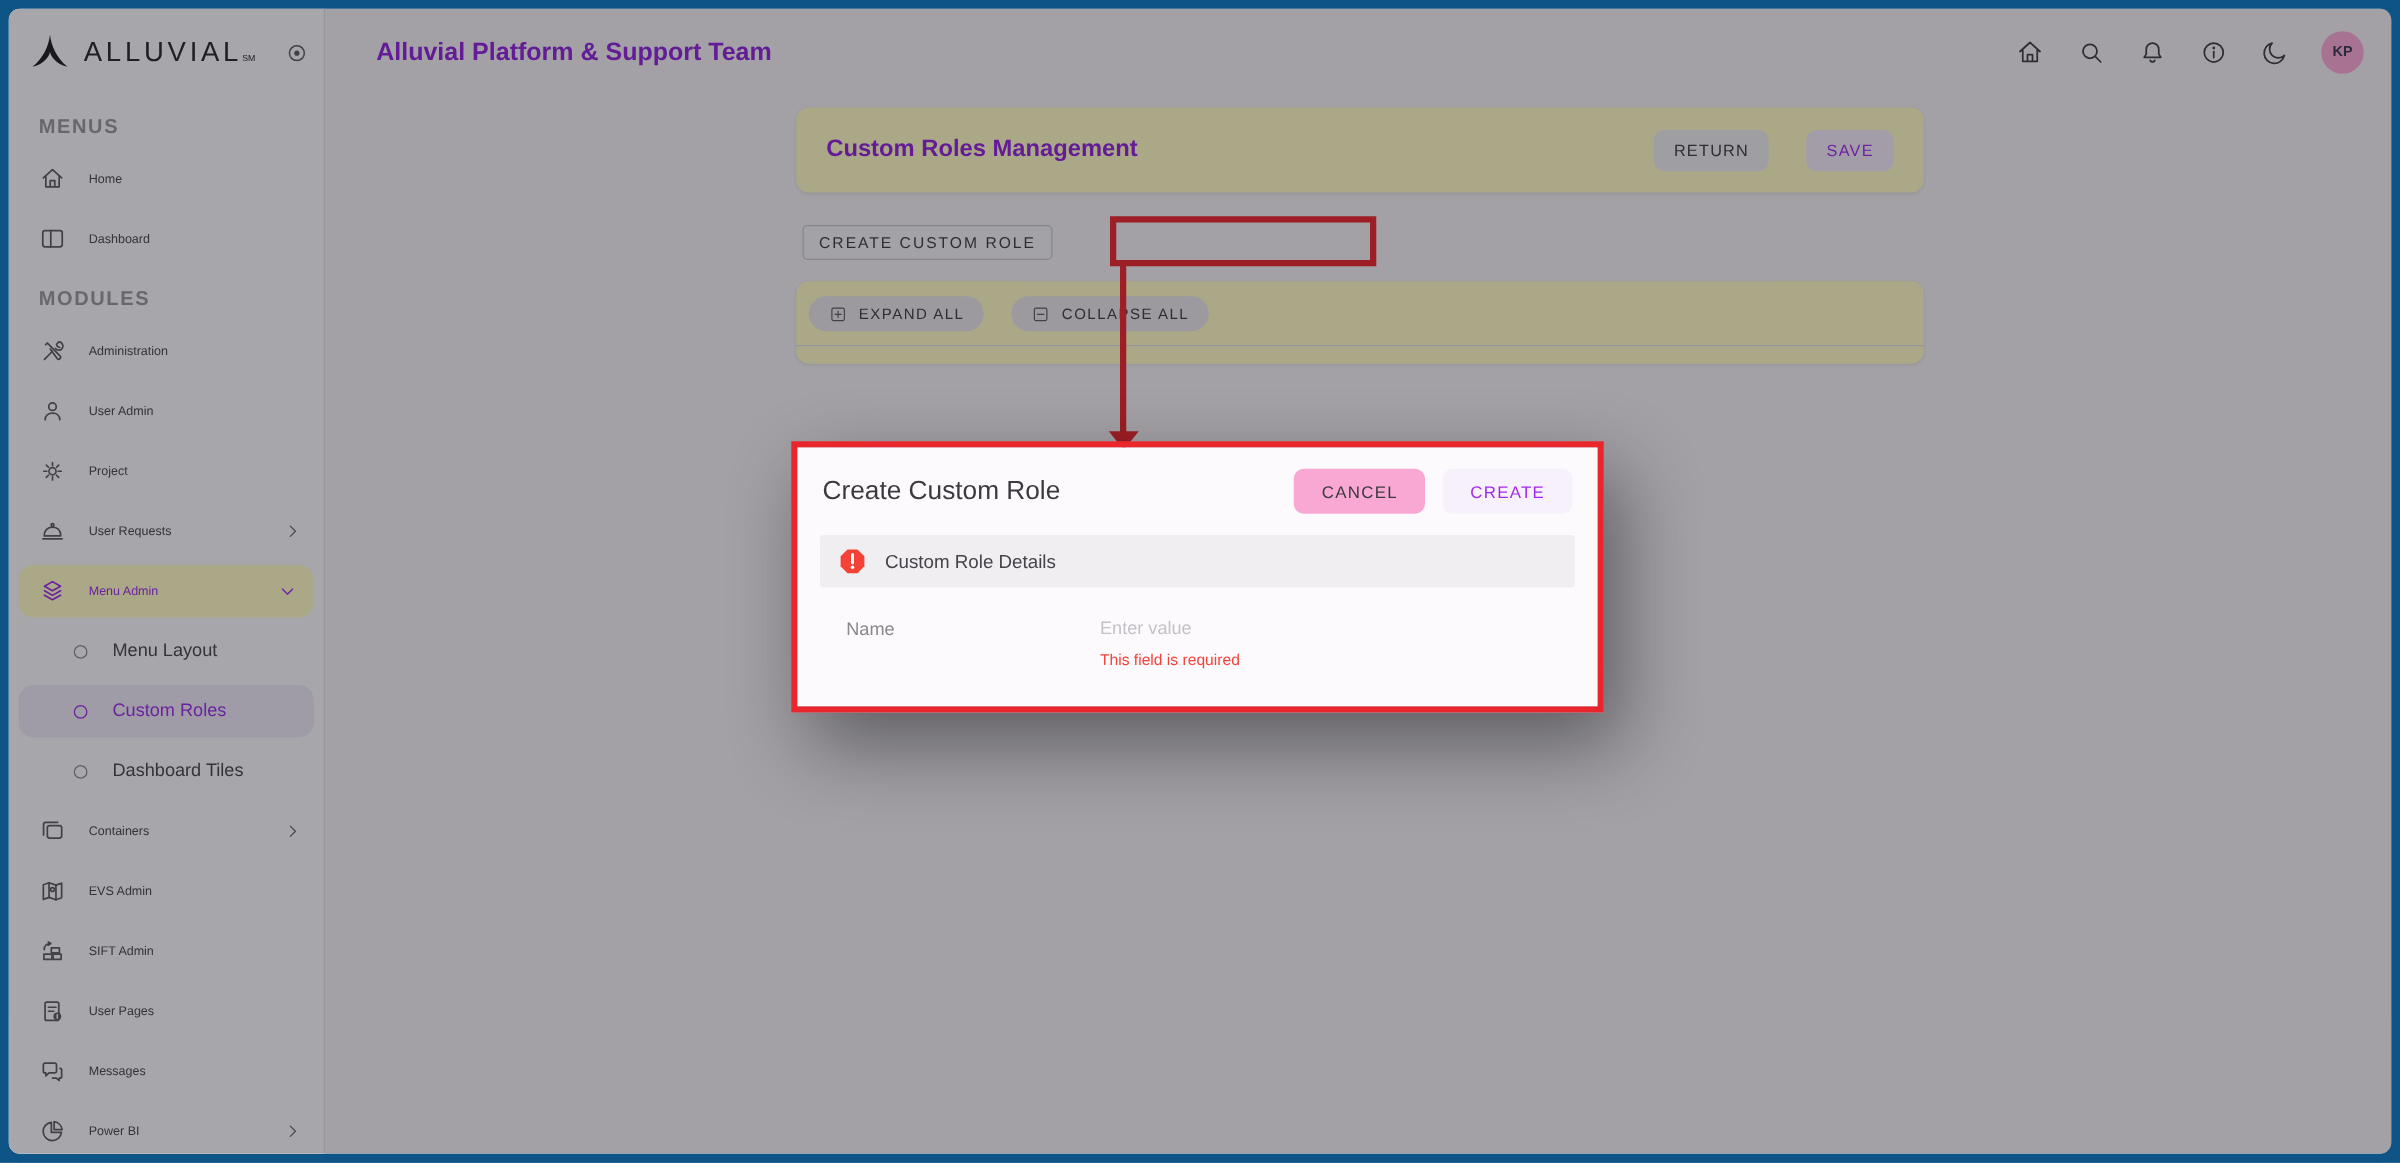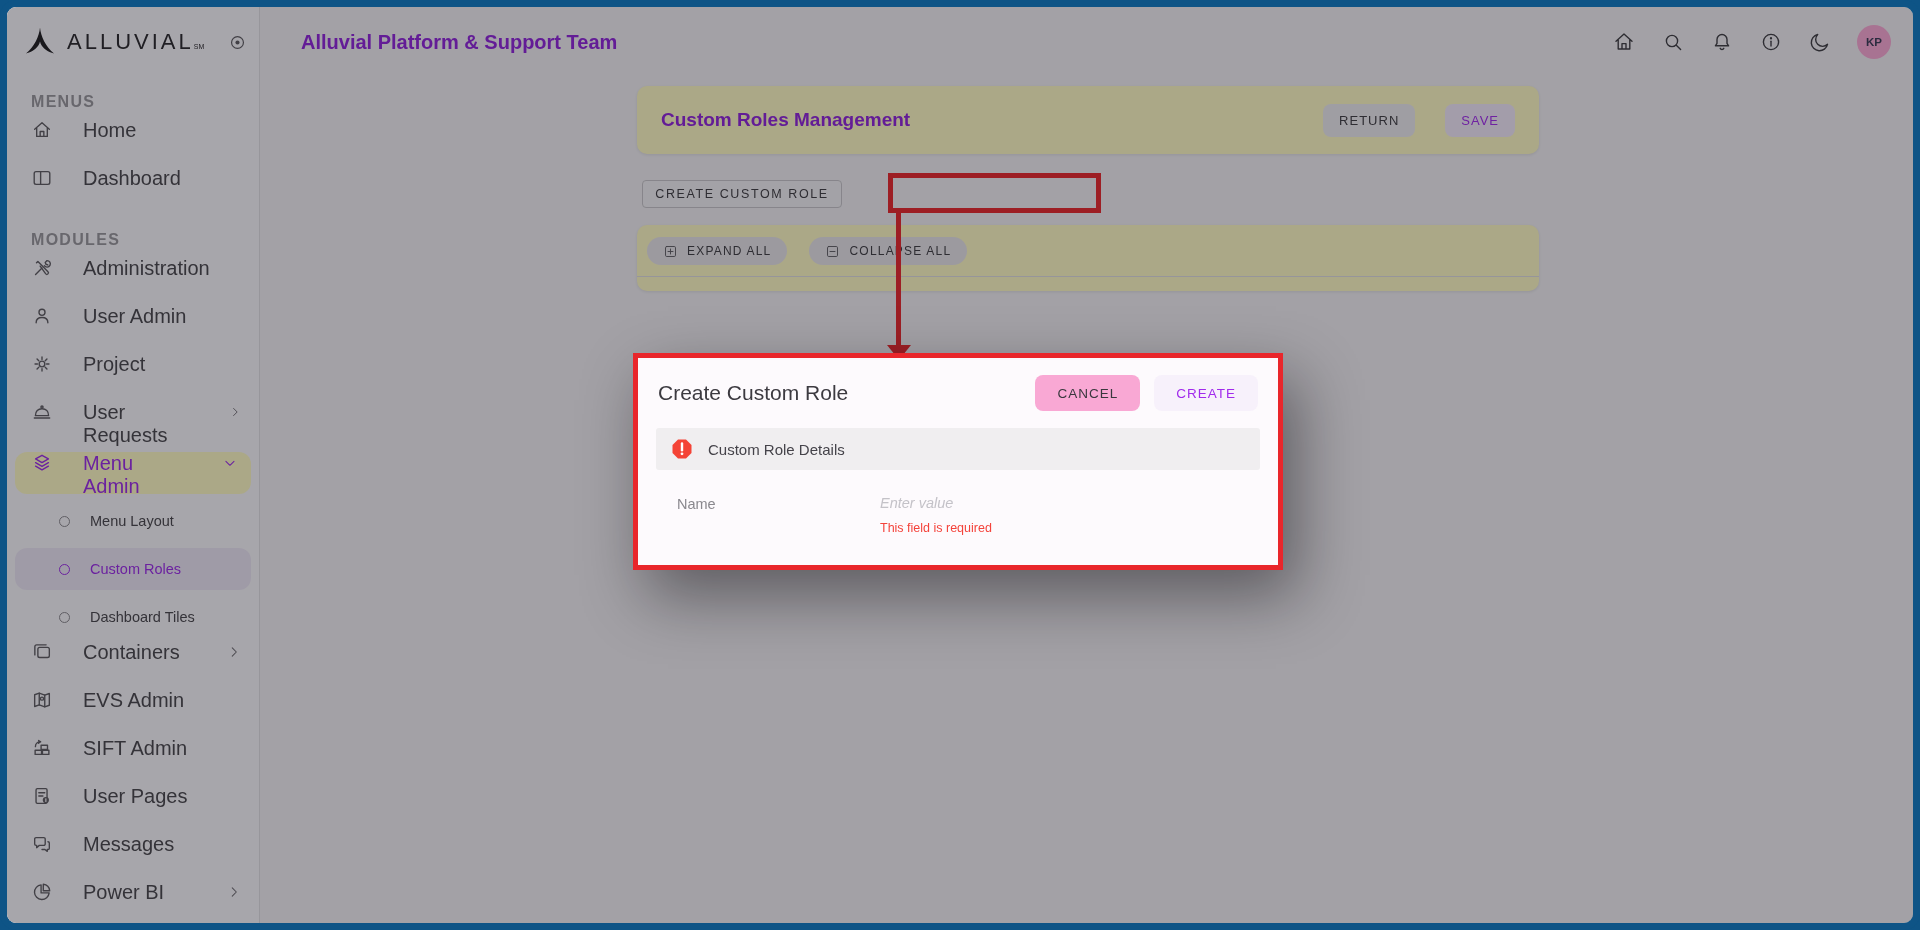--- a/index.html
+++ b/index.html
@@ -10,22 +10,22 @@
 
   
   .sidebar { position:absolute; left:0; top:0; bottom:0; width:253px; background:#F8F6FA;
     border-right:1px solid #DFDDE2; z-index:10; }
   .side-header { height:70px; display:flex; align-items:center; padding:0 12px 0 16px; gap:10px; }
   .logo-mark { width:34px; height:34px; flex:0 0 auto; }
   .logo-text { font-size:22px; letter-spacing:3px; color:#29272C; font-weight:400; white-space:nowrap; }
   .logo-sm { font-size:7px; letter-spacing:0; color:#29272C; vertical-align:baseline; }
   .pin-icon { margin-left:auto; width:19px; height:19px; }
   .side-label { padding:16px 24px 8px; font-size:16px; letter-spacing:1.3px; color:#97959B; font-weight:bold; }
-  .side-item { height:48px; display:flex; align-items:flex-start; gap:30px; padding:0 18px 0 24px;
-    font-size:20px; color:#48464C; cursor:pointer; }
+  .side-item { height:48px; display:flex; align-items:center; gap:18px; padding:0 18px 0 24px;
+    font-size:10px; color:#48464C; cursor:pointer; }
   .side-item .si { width:22px; height:22px; flex:0 0 auto; }
   .si svg, .hic svg, .pin-icon svg, .pm svg { width:100%; height:100%; stroke:#5C5A60; fill:none;
     stroke-width:1.5; stroke-linecap:round; stroke-linejoin:round; }
   .chev { margin-left:auto; width:14px; height:14px; }
   .chev svg { width:100%; height:100%; stroke:#6B696F; fill:none; stroke-width:1.8;
     stroke-linecap:round; stroke-linejoin:round; }
   .side-item.parent-active { height:42px; margin:3px 8px; padding:0 14px 0 16px; border-radius:12px;
     background:#fef9c3; color:#9B2BE8; }
   .side-item.parent-active .si svg, .side-item.parent-active .chev svg { stroke:#9B2BE8; }
   .sub-item { height:48px; display:flex; align-items:center; gap:20px; padding:0 18px 0 52px;
@@ -79,21 +79,21 @@
     letter-spacing:1px; font-family:inherit; cursor:pointer; }
   .mbtn-cancel { background:#f9a8d4; color:#3A383E; }
   .mbtn-create { background:#F7F1FB; color:#A12BEC; margin-left:14px; }
   .modal-section { margin:17px 18px 0; height:42px; background:#F0EEF0; border-radius:3px;
     display:flex; align-items:center; gap:14px; padding:0 14px; }
   .err-badge { width:24px; height:24px; flex:0 0 auto; }
   .section-title { font-size:15px; color:#45434A; }
   .field-row { display:flex; padding:24px 20px 0 39px; }
   .field-label { width:203px; font-size:14.5px; color:#8A888E; padding-top:2px; }
   .field-value input { border:none; outline:none; background:transparent; font-family:inherit;
-    font-size:14.5px; color:#be185d; width:300px;font-style:italic; }
+    font-size:14.5px; color:#be185d; width:300px; }
   .field-value input::placeholder { color:#C4C2C8; }
   .field-error { margin-top:9px; font-size:12.5px; color:#F4433B; }
 
   
   .anno { position:absolute; z-index:70; pointer-events:none; }
   .anno-box-create { left:627px; top:96px; width:213px; height:40px; border:5px solid #E9262B; }
   .anno-arrow-line { left:635px; top:135px; width:5px; height:135px; background:#E9262B; }
   .anno-arrow-head { left:626px; top:268px; width:0; height:0; border-left:12px solid transparent;
     border-right:12px solid transparent; border-top:15px solid #E9262B; }
   

